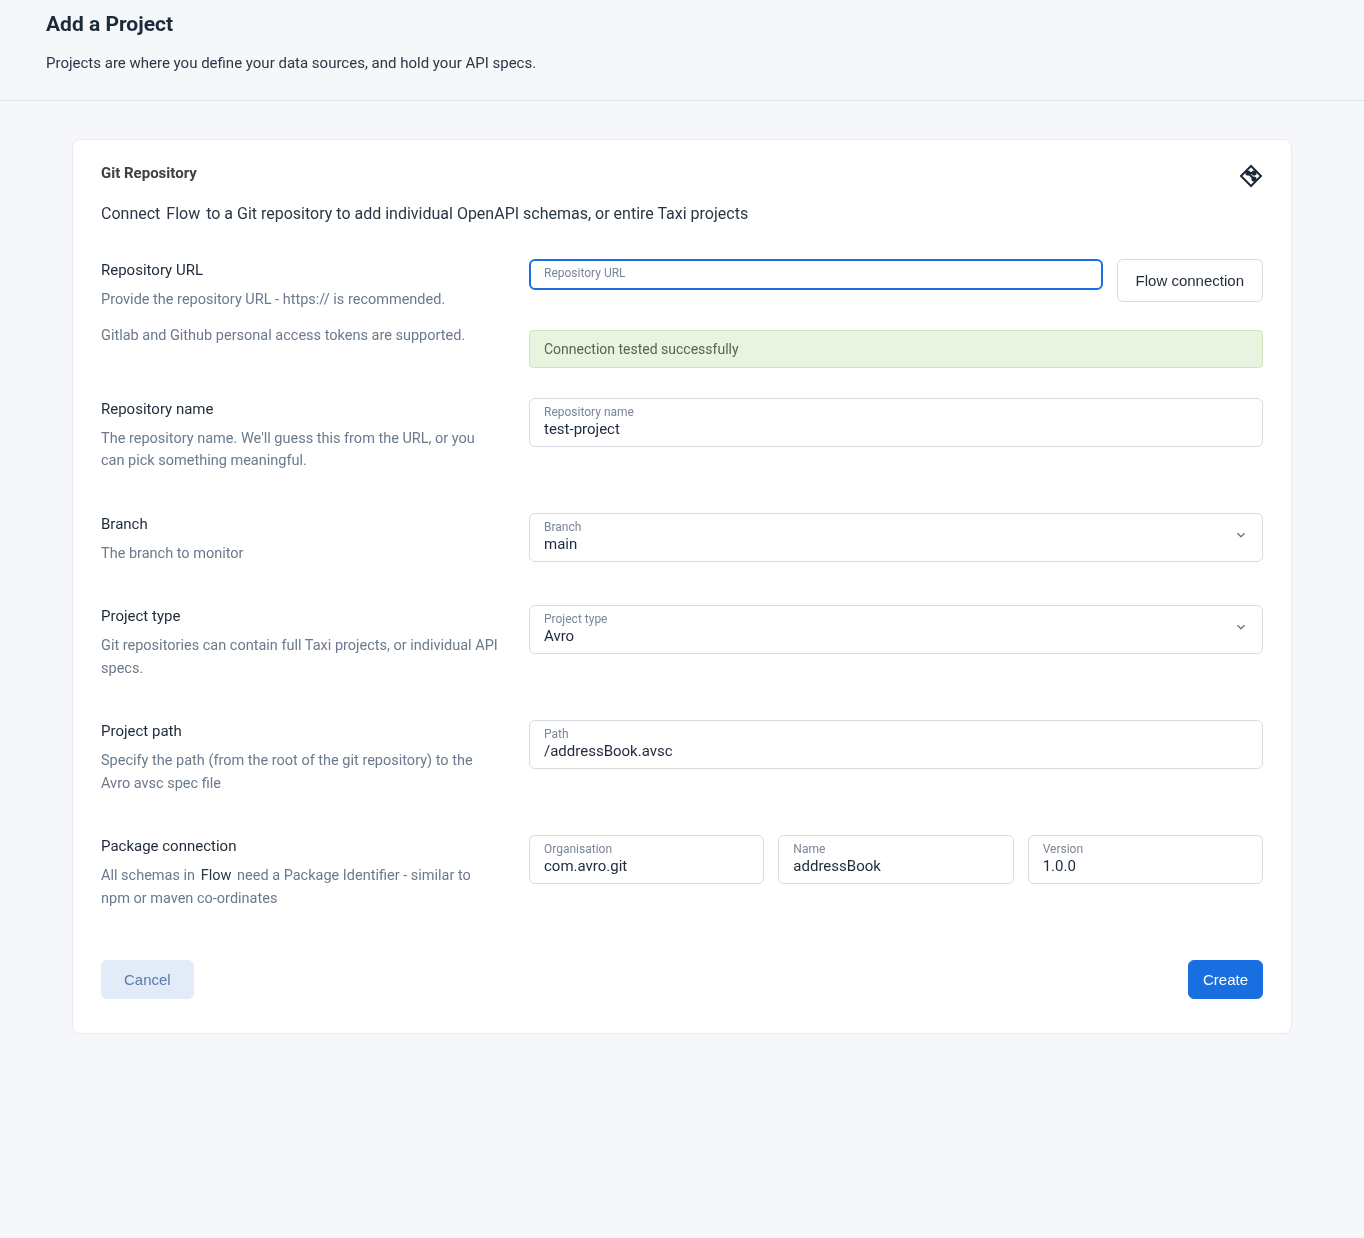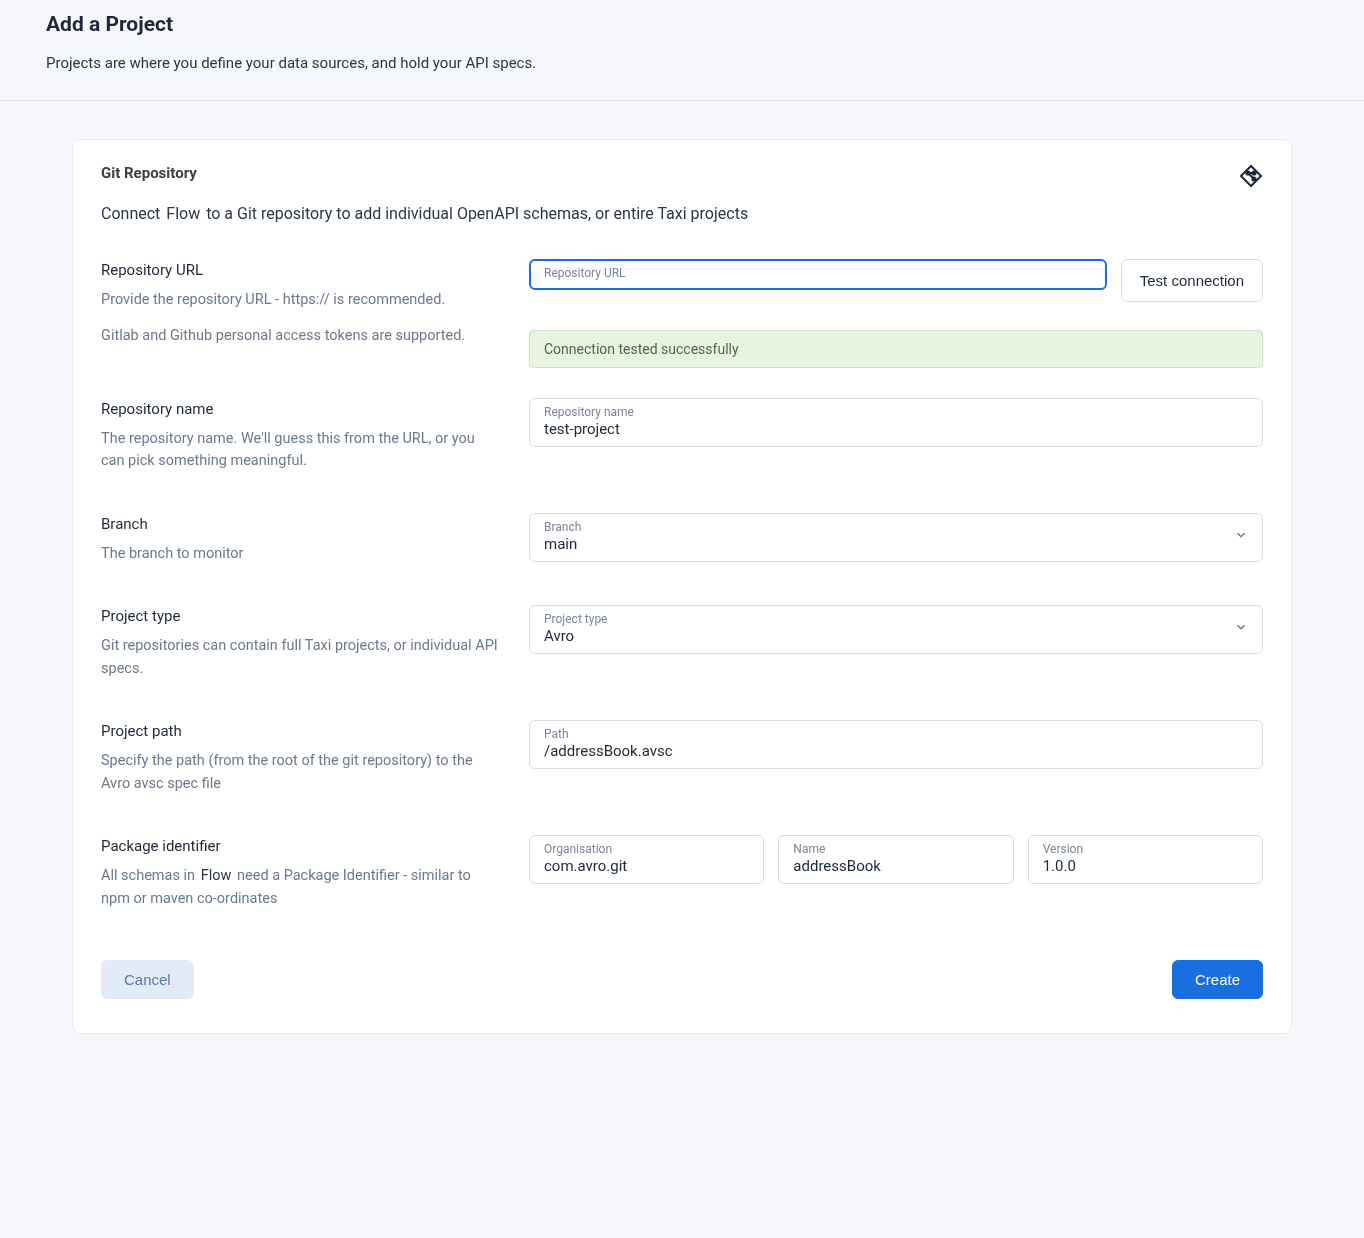--- a/index.html
+++ b/index.html
@@ -131,21 +131,21 @@
     font-size: 15px;
     padding: 12px 18px;
     color: #1e2a3a;
     cursor: pointer;
     white-space: nowrap;
   }
   .btn-primary {
     background: #1a6fe0;
     border-color: #1a6fe0;
     color: #fff;
-    padding: 10px 22px;
+    padding: 10px 14px;
   }
   .btn-muted {
     background: #e2ecf8;
     border-color: #e2ecf8;
     color: #5b7ba8;
     padding: 10px 22px;
   }
   .status-bar {
     flex-basis: 100%;
     background: #e8f4df;
@@ -202,21 +202,21 @@
     <div class="form-row tight">
       <div class="form-left">
         <div class="field-label">Repository URL</div>
         <div class="field-desc">Provide the repository URL - https:// is recommended.</div>
         <div class="field-desc">Gitlab and Github personal access tokens are supported.</div>
       </div>
       <div class="form-right">
         <div class="input-box focused" style="flex:1">
           <span class="float-label">Repository URL</span>
         </div>
-        <button class="btn">Test connection</button>
+        <button class="btn">Flow connection</button>
         <div class="status-bar">Connection tested successfully</div>
       </div>
     </div>
 
     <div class="form-row">
       <div class="form-left">
         <div class="field-label">Repository name</div>
         <div class="field-desc">The repository name. We'll guess this from the URL, or you can pick something meaningful.</div>
       </div>
       <div class="form-right">
@@ -275,21 +275,21 @@
       <div class="form-right">
         <div class="input-box">
           <span class="float-label">Path</span>
           <span class="value">/addressBook.avsc</span>
         </div>
       </div>
     </div>
 
     <div class="form-row" style="margin-bottom:0">
       <div class="form-left">
-        <div class="field-label">Package identifier</div>
+        <div class="field-label">Package connection</div>
         <div class="field-desc">
           <span>All schemas in </span>
           <span class="chip">Flow</span>
           <span> need a Package Identifier - similar to npm or maven co-ordinates</span>
         </div>
       </div>
       <div class="form-right">
         <div class="triple">
           <div class="input-box">
             <span class="float-label">Organisation</span>

